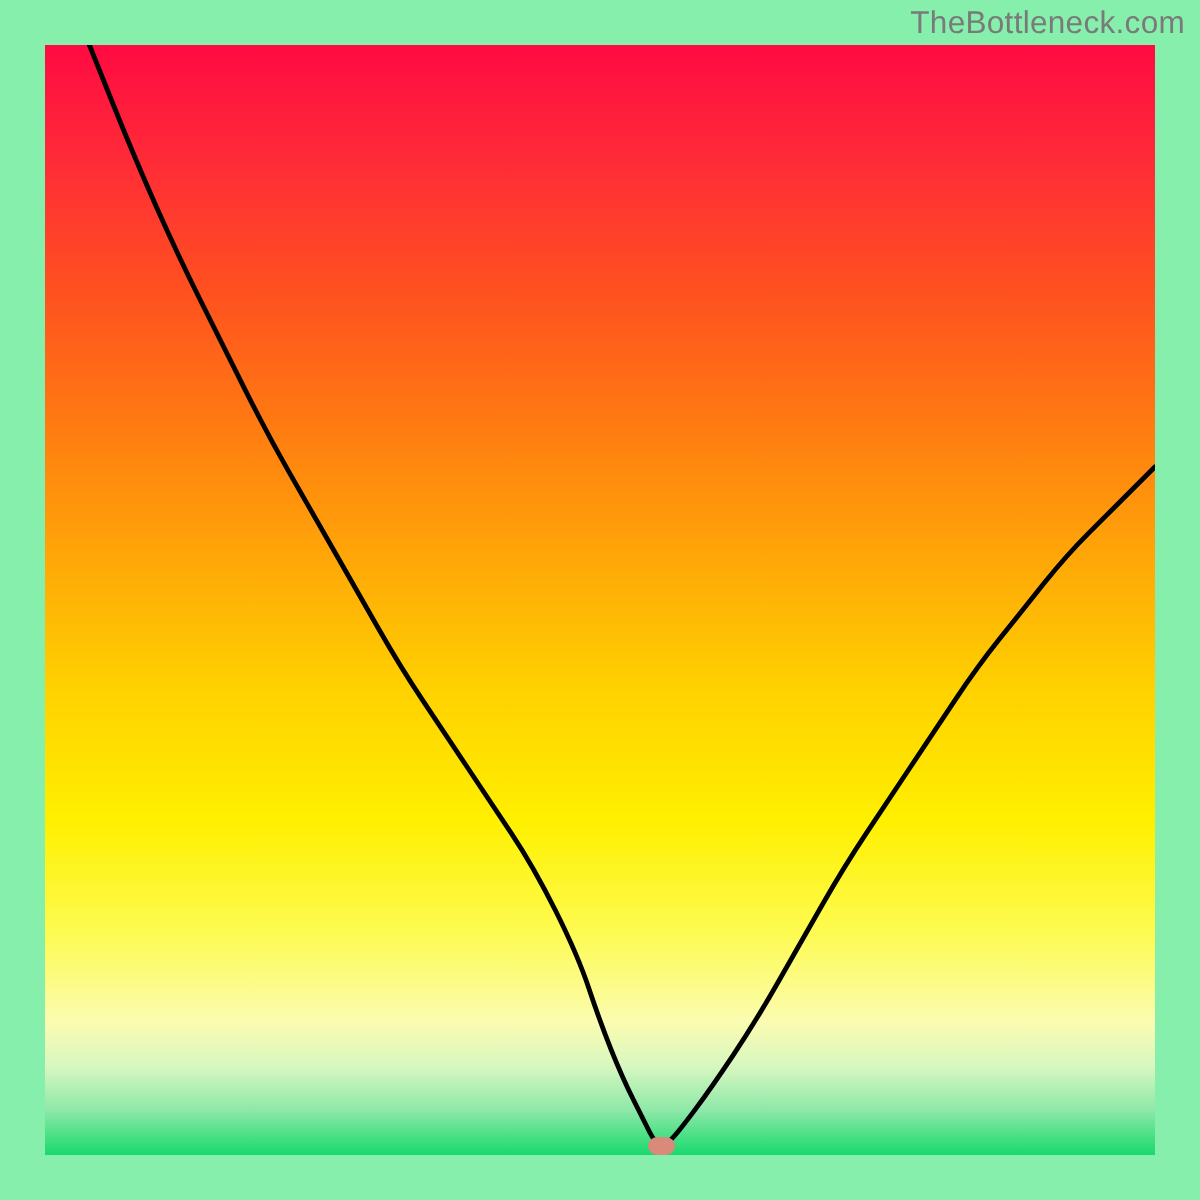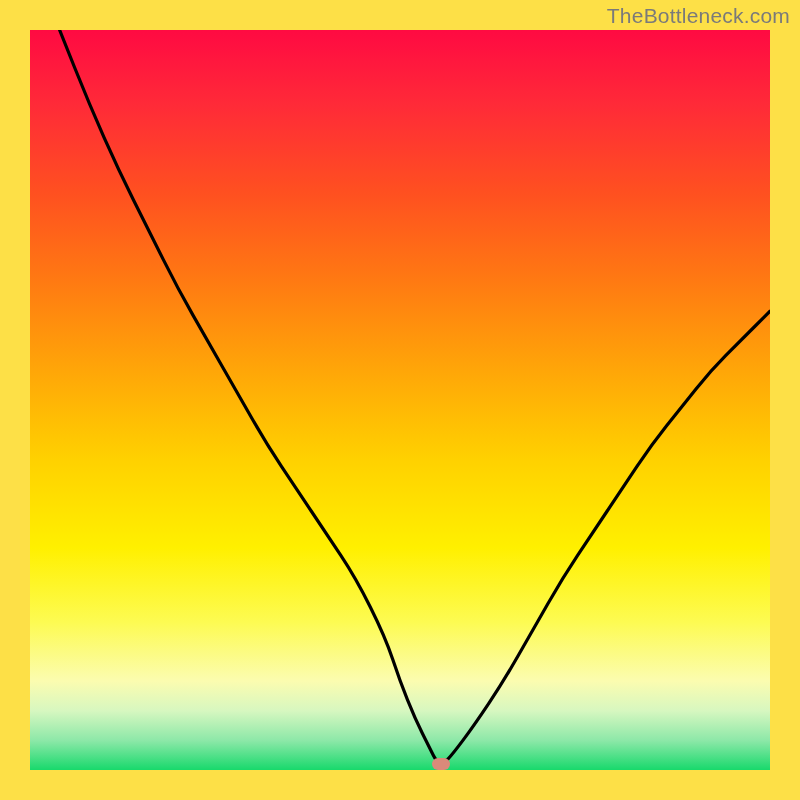--- a/index.html
+++ b/index.html
@@ -8,21 +8,21 @@
     width: 800px;
     height: 800px;
     overflow: hidden;
     background: #000;
     font-family: Arial, Helvetica, sans-serif;
   }
   .frame {
     position: relative;
     width: 800px;
     height: 800px;
-    background: #fde047;
+    background: #86efac;
   }
   .plot {
     position: absolute;
     left: 30px;
     top: 30px;
     width: 740px;
     height: 740px;
     background: linear-gradient(to bottom,
       #ff0a42 0%,
       #ff2a38 10%,

